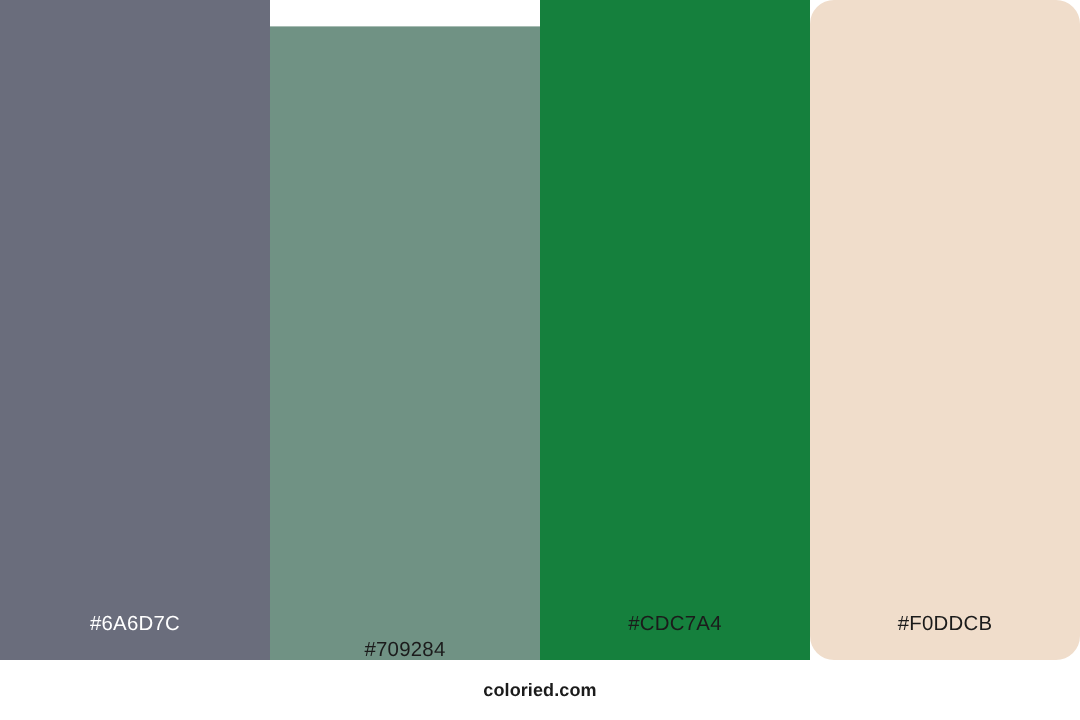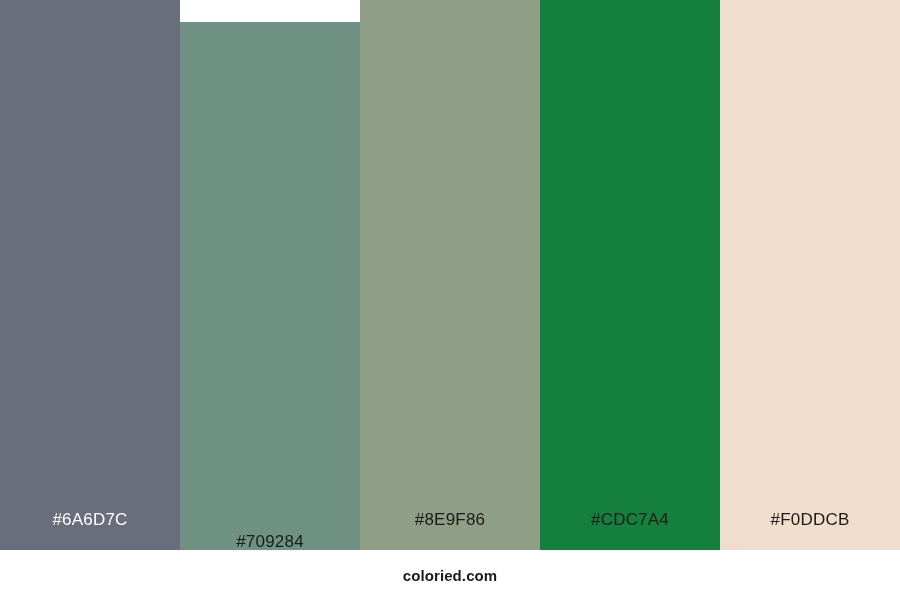--- a/index.html
+++ b/index.html
@@ -90,29 +90,26 @@
   <div id="swatch-band">
 
     <div class="swatch" style="background-color: rgb(106, 109, 124);">
       <span class="swatch-label label-light">#6A6D7C</span>
     </div>
 
     <div class="swatch" style="background-color: rgb(112, 146, 132); margin-top: 22px;">
       <span class="swatch-label label-dark">#709284</span>
     </div>
 
-    <div class="swatch" style="background-color: rgb(142, 159, 134);">
-      <span class="swatch-label label-dark">#8E9F86</span>
-    </div>
 
     <div class="swatch" style="background-color: #15803d;">
       <span class="swatch-label label-dark">#CDC7A4</span>
     </div>
 
-    <div class="swatch" style="background-color: rgb(240, 221, 203);">
+    <div class="swatch" style="background-color: rgb(240, 221, 203); border-radius: 20px;">
       <span class="swatch-label label-dark">#F0DDCB</span>
     </div>
 
   </div>
 
   <div id="footer-bar">
     <span id="site-credit">coloried.com</span>
   </div>
 
 </div>

